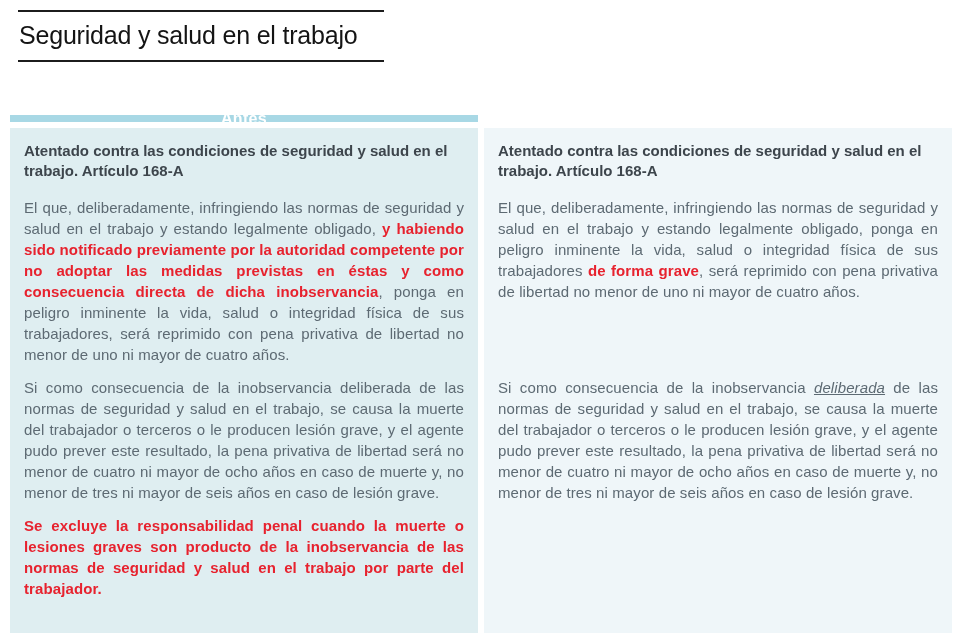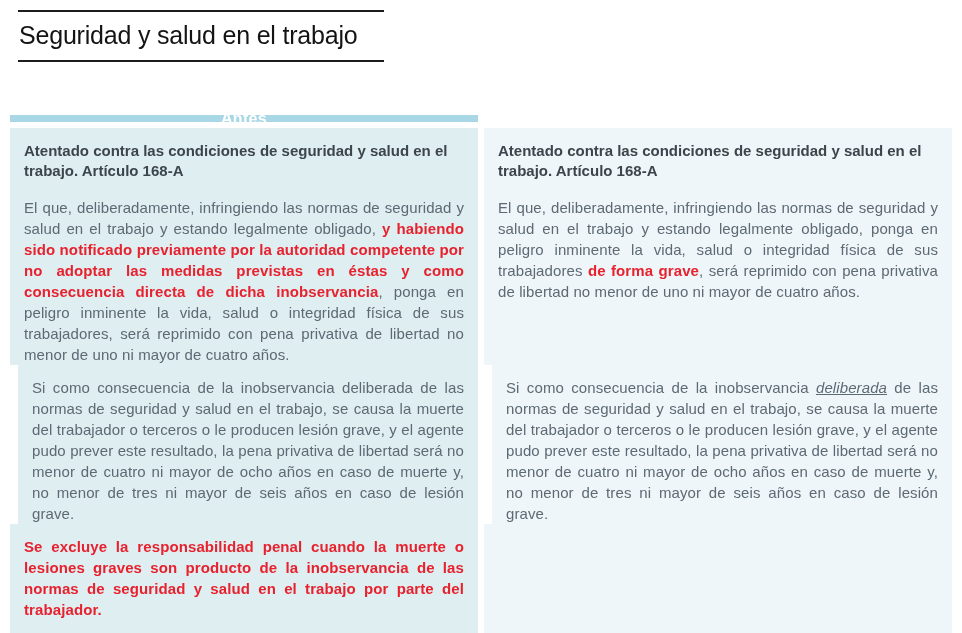--- a/index.html
+++ b/index.html
@@ -73,21 +73,21 @@
     align-items: center;
     justify-content: center;
   }
 
   .before-cell { background: var(--before_cell_bg); }
   .after-cell  { background: var(--after_cell_bg); }
   .body-cell   { padding: 0 14px; }
 
   .cell-heading { padding-top: 13px; }
   .cell-p1      { padding-top: 16px; }
-  .cell-p2      { padding-top: 12px; margin-left: 8px; }
+  .cell-p2      { padding-top: 12px; }
   .cell-p3      { padding-top: 12px; padding-bottom: 18px; }
 
   .col-heading {
     font-size: 15px;
     font-weight: 700;
     line-height: 20px;
     color: var(--heading_text);
   }
   .para {
     font-size: 15px;

